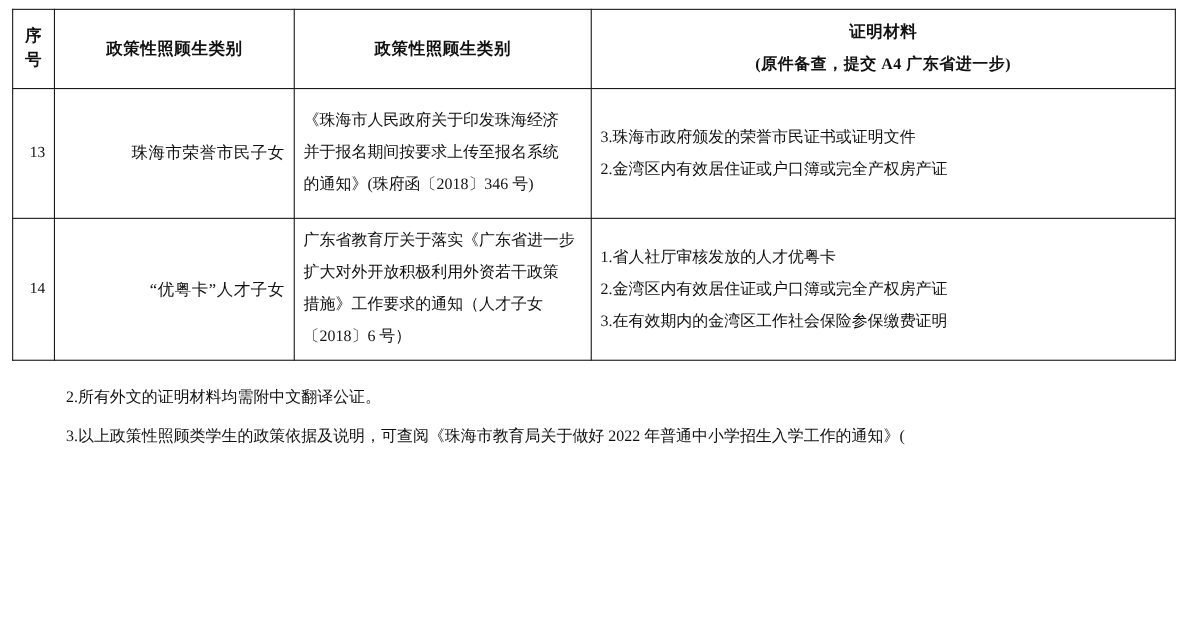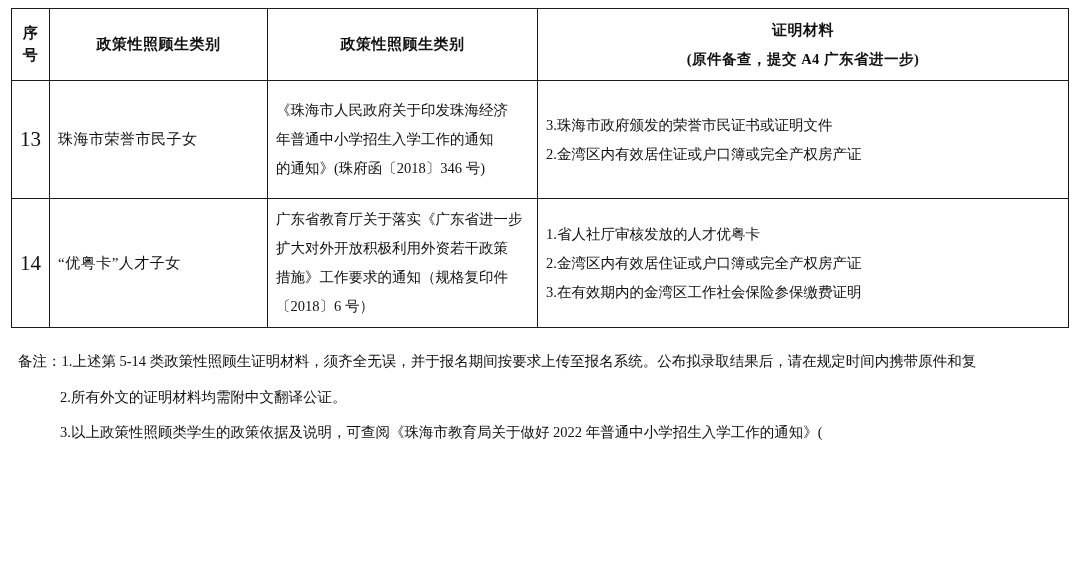--- a/index.html
+++ b/index.html
@@ -50,24 +50,24 @@
   .hdr-seq {
     line-height: 1.45;
     font-weight: bold;
     font-size: 15px;
   }
   .hdr-proof-line1 { line-height: 2.0; }
   .hdr-proof-line2 { line-height: 2.0; font-size: 14.5px; }
 
   td.seq-cell {
     text-align: right;
-    font-size: 21px;
+    font-size: 14px;
   }
   td.cat-cell {
-    text-align: left;
+    text-align: right;
     font-size: 15px;
     letter-spacing: 0.5px;
   }
   td.basis-cell {
     font-size: 14.5px;
     line-height: 2.0;
     text-align: justify;
     text-align-last: left;
     padding-left: 10px;
     padding-right: 10px;
@@ -132,45 +132,44 @@
           <div class="hdr-proof-line2">(原件备查，提交 A4 广东省进一步)</div>
         </td>
       </tr>
     </thead>
     <tbody>
       <tr class="row-13">
         <td class="seq-cell">13</td>
         <td class="cat-cell">珠海市荣誉市民子女</td>
         <td class="basis-cell">
           <div>《珠海市人民政府关于印发珠海经济</div>
-          <div>年普通中小学招生入学工作的通知</div>
+          <div>并于报名期间按要求上传至报名系统</div>
           <div>的通知》(珠府函〔2018〕346 号)</div>
         </td>
         <td class="proof-cell">
           <div>3.珠海市政府颁发的荣誉市民证书或证明文件</div>
           <div>2.金湾区内有效居住证或户口簿或完全产权房产证</div>
         </td>
       </tr>
       <tr class="row-14">
         <td class="seq-cell">14</td>
         <td class="cat-cell">“优粤卡”人才子女</td>
         <td class="basis-cell justify-all">
           <div>广东省教育厅关于落实《广东省进一步</div>
           <div>扩大对外开放积极利用外资若干政策</div>
-          <div>措施》工作要求的通知（规格复印件</div>
+          <div>措施》工作要求的通知（人才子女</div>
           <div>〔2018〕6 号）</div>
         </td>
         <td class="proof-cell">
           <div>1.省人社厅审核发放的人才优粤卡</div>
           <div>2.金湾区内有效居住证或户口簿或完全产权房产证</div>
           <div>3.在有效期内的金湾区工作社会保险参保缴费证明</div>
         </td>
       </tr>
     </tbody>
   </table>
 
   <div class="notes">
-    <div class="note-line"><span class="note-first-label">备注：</span><span>1.上述第 5-14 类政策性照顾生证明材料，须齐全无误，并于报名期间按要求上传至报名系统。公布拟录取结果后，请在规定时间内携带原件和复</span></div>
     <div class="note-item">2.所有外文的证明材料均需附中文翻译公证。</div>
     <div class="note-item">3.以上政策性照顾类学生的政策依据及说明，可查阅《珠海市教育局关于做好 2022 年普通中小学招生入学工作的通知》(</div>
   </div>
 
 </div>
 
 </body></html>

